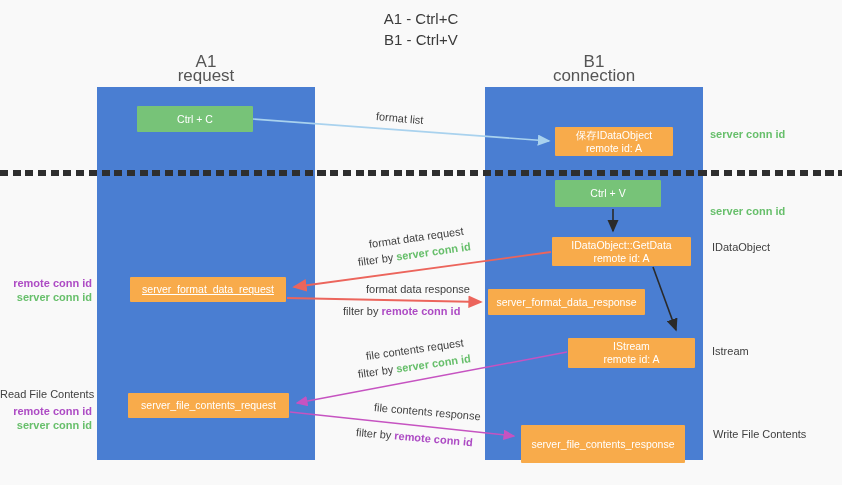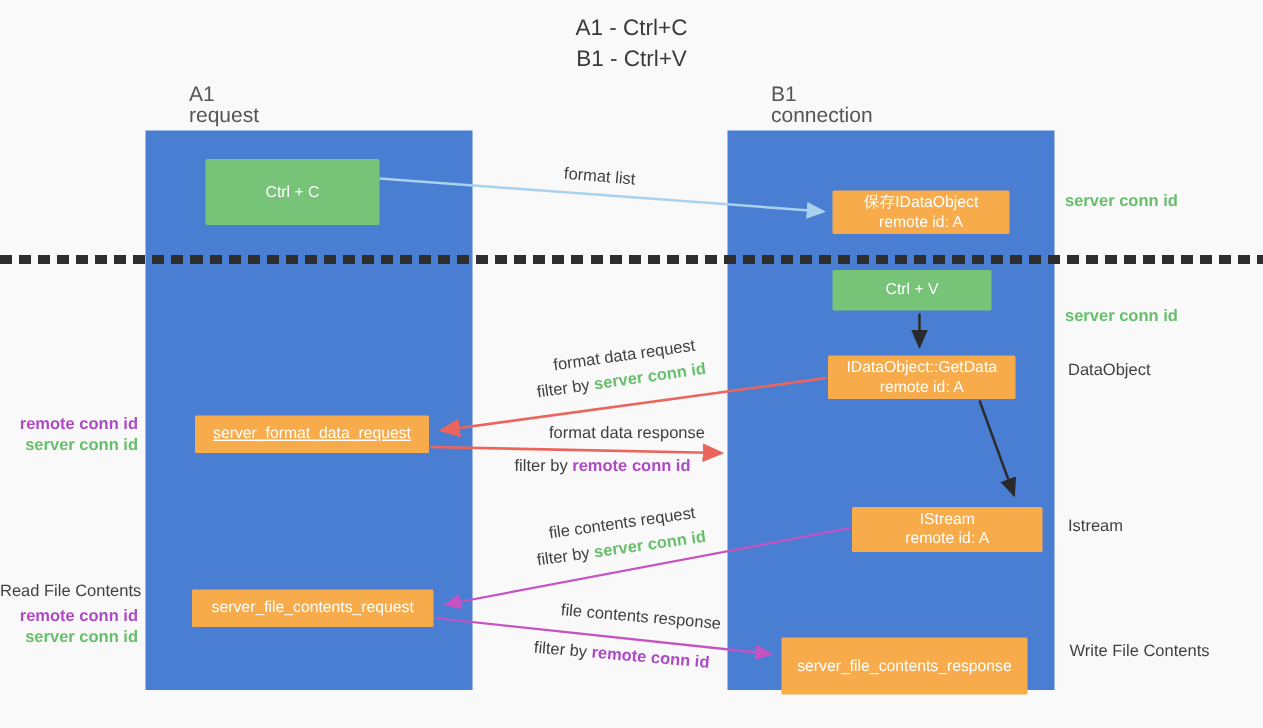--- a/index.html
+++ b/index.html
@@ -11,22 +11,22 @@
     position:relative;
     width:842px;height:485px;
     background:#f9f9f9;
     overflow:hidden;
   }
   .title{
     position:absolute;left:0;top:8px;width:842px;
     text-align:center;color:#3a3a3a;font-size:15px;line-height:21px;
   }
   .col-header{
-    position:absolute;top:55px;width:160px;
-    color:#555;font-size:14px;line-height:14px;
+    position:absolute;top:55px;width:160px;text-align:center;
+    color:#555;font-size:17px;line-height:14px;
   }
   .column{
     position:absolute;top:87px;height:373px;width:218px;
     background:#4a7ed2;
   }
   .dashline{
     position:absolute;left:0;top:170px;width:842px;height:6px;
     background:repeating-linear-gradient(90deg,#2e2e2e 0 8px,transparent 8px 12.7px);
   }
   .node{
@@ -90,59 +90,62 @@
     </defs>
     <line x1="253" y1="119" x2="549" y2="141" stroke="#a9d2ee" stroke-width="1.6" marker-end="url(#mBlue)"></line>
     <line x1="613" y1="209" x2="613" y2="231" stroke="#2a2a2a" stroke-width="1.6" marker-end="url(#mBlack)"></line>
     <line x1="653" y1="267" x2="676" y2="330" stroke="#2a2a2a" stroke-width="1.6" marker-end="url(#mBlack)"></line>
     <line x1="551" y1="252" x2="294" y2="287" stroke="#ec655c" stroke-width="1.8" marker-end="url(#mRed)"></line>
     <line x1="287" y1="298" x2="481" y2="302" stroke="#ec655c" stroke-width="1.8" marker-end="url(#mRed)"></line>
     <line x1="567" y1="352" x2="297" y2="403" stroke="#c653c1" stroke-width="1.5" marker-end="url(#mMag)"></line>
     <line x1="290" y1="412" x2="514" y2="436" stroke="#c653c1" stroke-width="1.5" marker-end="url(#mMag)"></line>
   </svg>
 
-  <div class="node green" style="left:137px;top:106px;width:116px;height:44px;">
+  <div class="node green" style="left:137px;top:106px;width:116px;height:26px;">
     <span>Ctrl + C</span>
   </div>
 
   <div class="node orange" style="left:555px;top:127px;width:118px;height:29px;">
     <span>保存IDataObject</span>
     <span>remote id: A</span>
   </div>
 
   <div class="node green" style="left:555px;top:180px;width:106px;height:27px;">
     <span>Ctrl + V</span>
   </div>
 
-  <div class="node orange" style="left:552px;top:237px;width:125px;height:29px;">
+  <div class="node orange" style="left:552px;top:237px;width:139px;height:29px;">
     <span>IDataObject::GetData</span>
     <span>remote id: A</span>
   </div>
 
   <div class="node orange" style="left:130px;top:277px;width:156px;height:25px;text-decoration:underline;">
     <span>server_format_data_request</span>
   </div>
 
+  <div class="node orange" style="left:488px;top:289px;width:157px;height:26px;">
+    <span>server_format_data_response</span>
+  </div>
 
   <div class="node orange" style="left:568px;top:338px;width:127px;height:30px;">
     <span>IStream</span>
     <span>remote id: A</span>
   </div>
 
   <div class="node orange" style="left:128px;top:393px;width:161px;height:25px;">
     <span>server_file_contents_request</span>
   </div>
 
   <div class="node orange" style="left:521px;top:425px;width:164px;height:38px;">
     <span>server_file_contents_response</span>
   </div>
 
   <div class="sidelabel bold-green" style="left:710px;top:128px;">server conn id</div>
   <div class="sidelabel bold-green" style="left:710px;top:205px;">server conn id</div>
-  <div class="sidelabel" style="left:712px;top:241px;">DataObject</div>
+  <div class="sidelabel" style="left:712px;top:241px;">IDataObject</div>
   <div class="sidelabel" style="left:712px;top:345px;">Istream</div>
   <div class="sidelabel" style="left:713px;top:428px;">Write File Contents</div>
 
   <div class="sidelabel bold-purple left-col-labels" style="top:277px;">remote conn id</div>
   <div class="sidelabel bold-green left-col-labels" style="top:291px;">server conn id</div>
   <div class="sidelabel left-col-labels" style="top:388px;">Read File Contents</div>
   <div class="sidelabel bold-purple left-col-labels" style="top:405px;">remote conn id</div>
   <div class="sidelabel bold-green left-col-labels" style="top:419px;">server conn id</div>
 
   <div class="arrowlabel rot-pos5" style="left:376px;top:110px;">format list</div>

